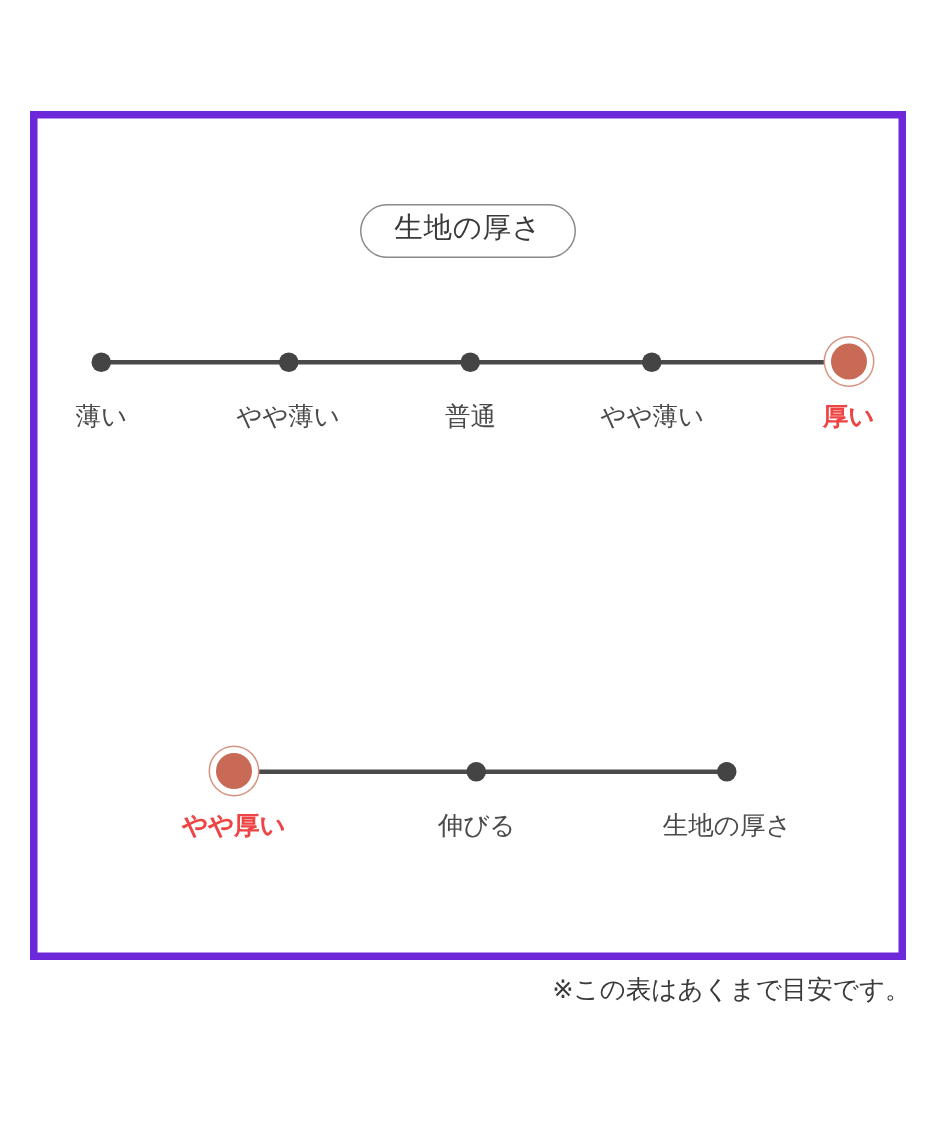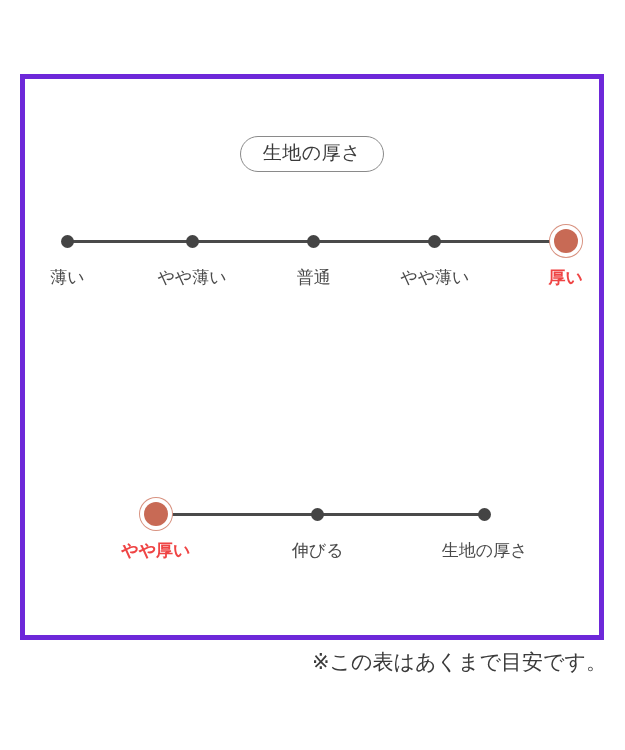--- a/index.html
+++ b/index.html
@@ -114,21 +114,21 @@
   .scale-point.selected .point-label {
     font-weight: bold;
     color: #ef4444;
   }
 
   
   #footnote {
     position: absolute;
     right: 18px;
     top: 648px;
-    font-size: 21px;
+    font-size: 17px;
     color: #3a3a3a;
     white-space: nowrap;
   }
 </style>
 </head>
 <body>
 
 <div id="spec-frame">
 
   <div class="pill-row" id="pill-row-thickness">

